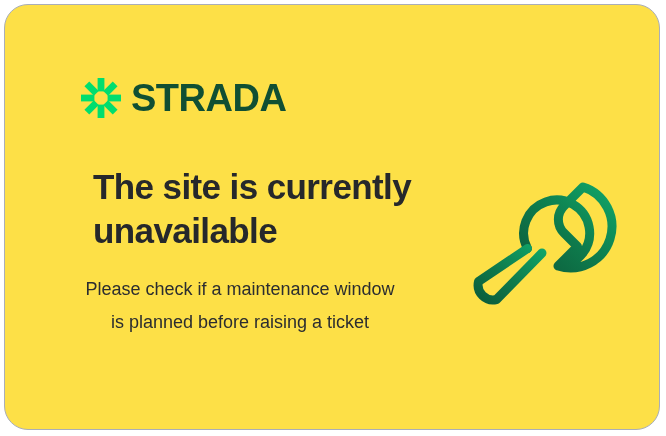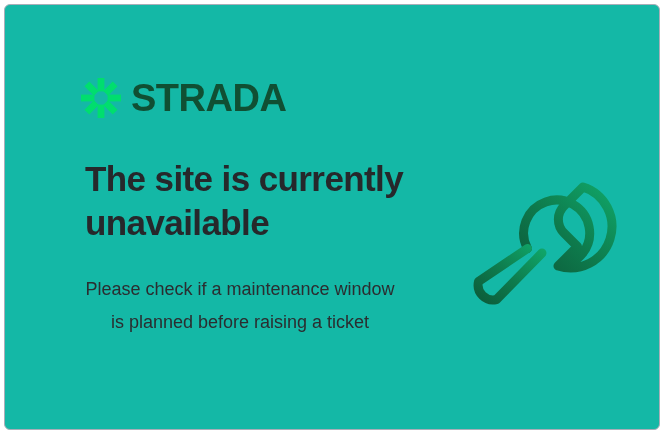--- a/index.html
+++ b/index.html
@@ -23,23 +23,23 @@
   }
 
   
   .card {
     position: absolute;
     left: 4px;
     top: 4px;
     width: 656px;
     height: 426px;
     box-sizing: border-box;
-    background: #14b8a6;
+    background: #fde047;
     border: 1px solid #a9aeb8;
-    border-radius: 6px;
+    border-radius: 24px;
   }
 
   
   .brand {
     position: absolute;
     left: 76px;
     top: 70px;
     display: flex;
     align-items: center;
     gap: 10px;
@@ -59,21 +59,21 @@
     line-height: 1;
     white-space: nowrap;
   }
 
   
   .headline {
     position: absolute;
     left: 80px;
     top: 152px;
     width: 340px;
-    margin: 0;
+    margin: 8px;
     font-size: 35px;
     font-weight: 700;
     line-height: 44px;
     letter-spacing: -0.6px;
     color: #26282B;
   }
 
   
   .body-copy {
     position: absolute;

